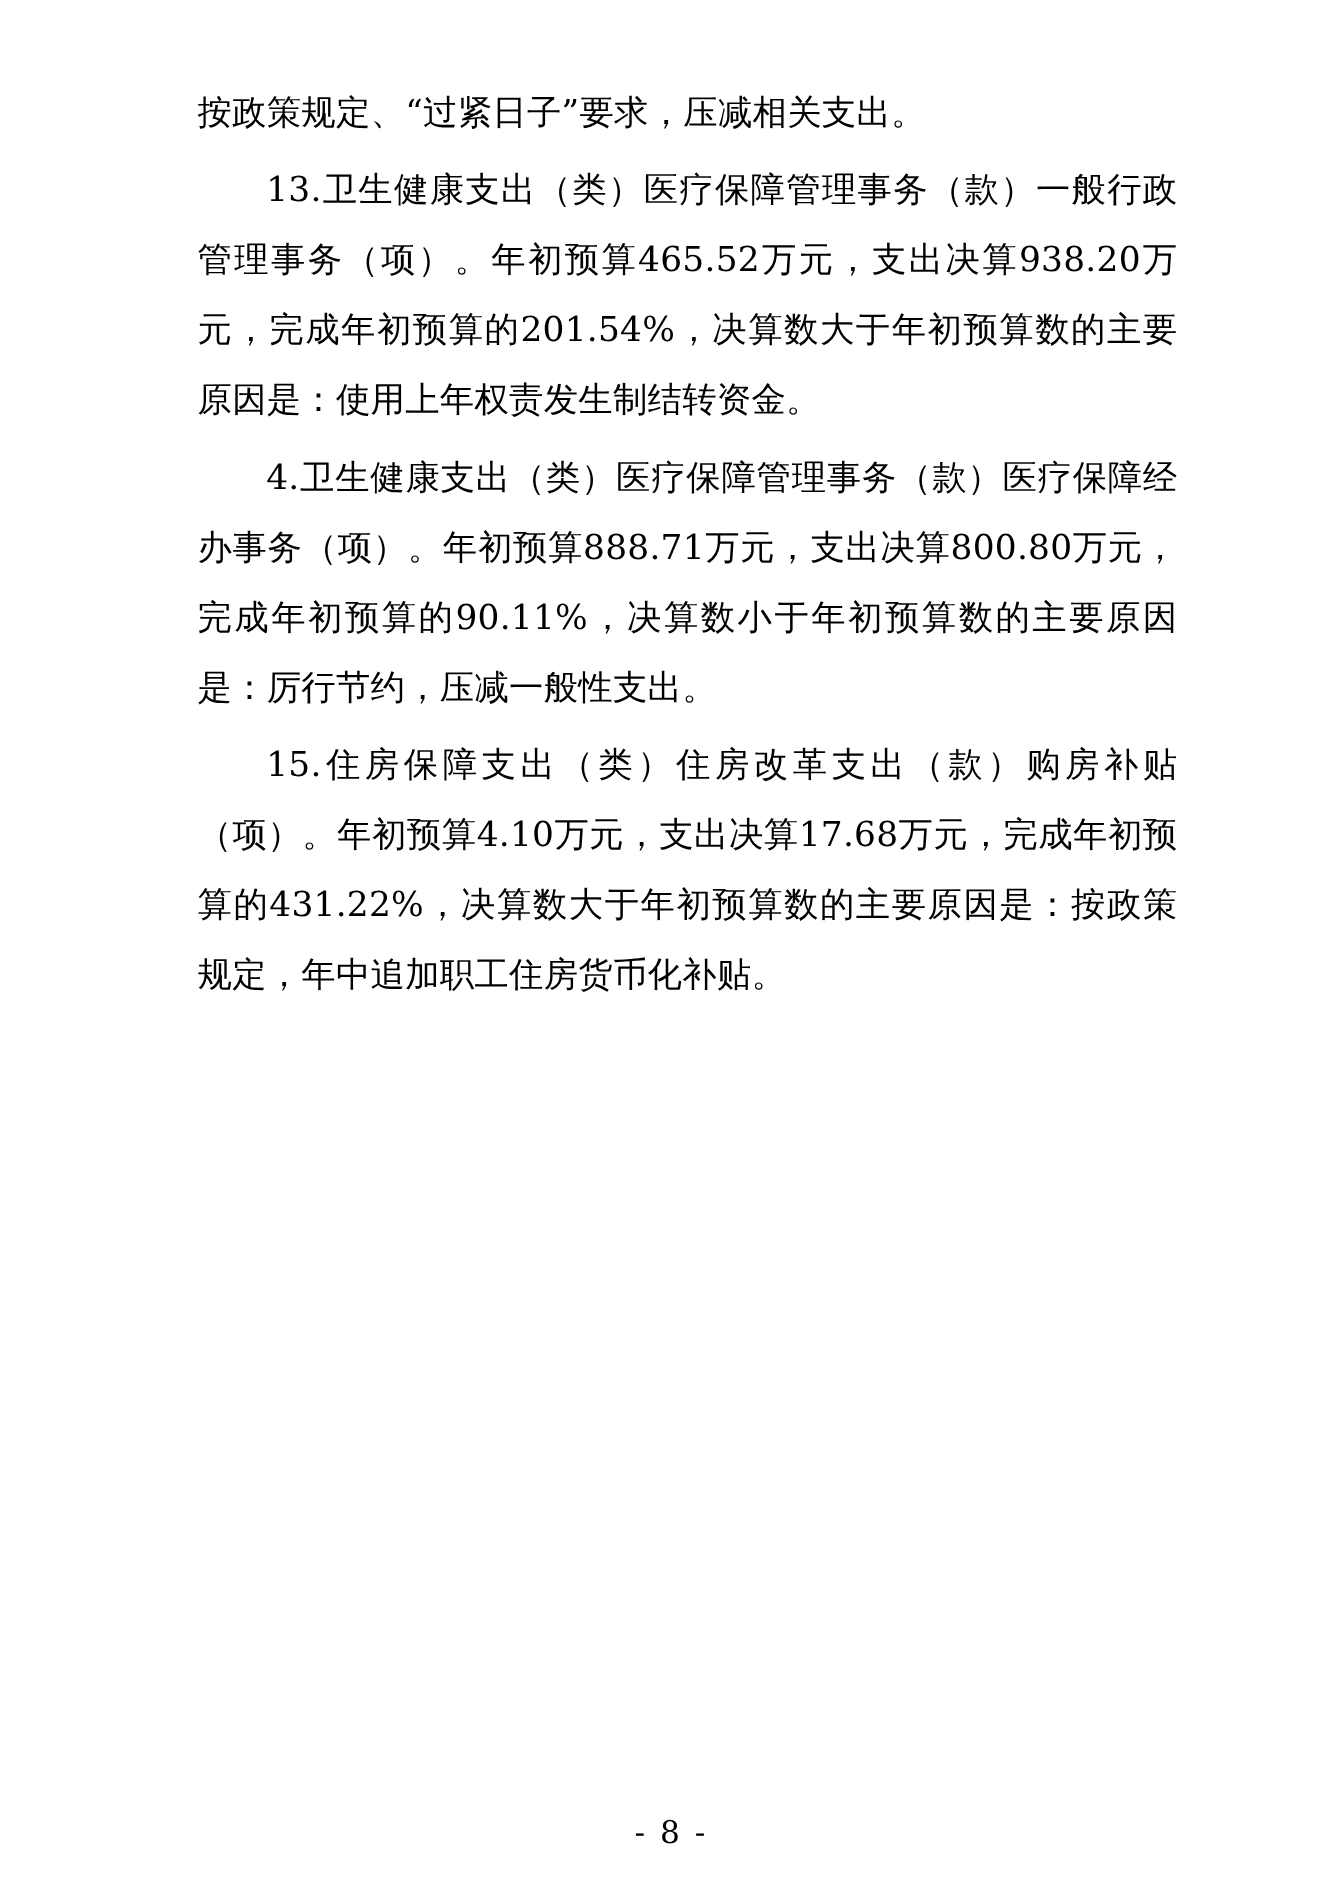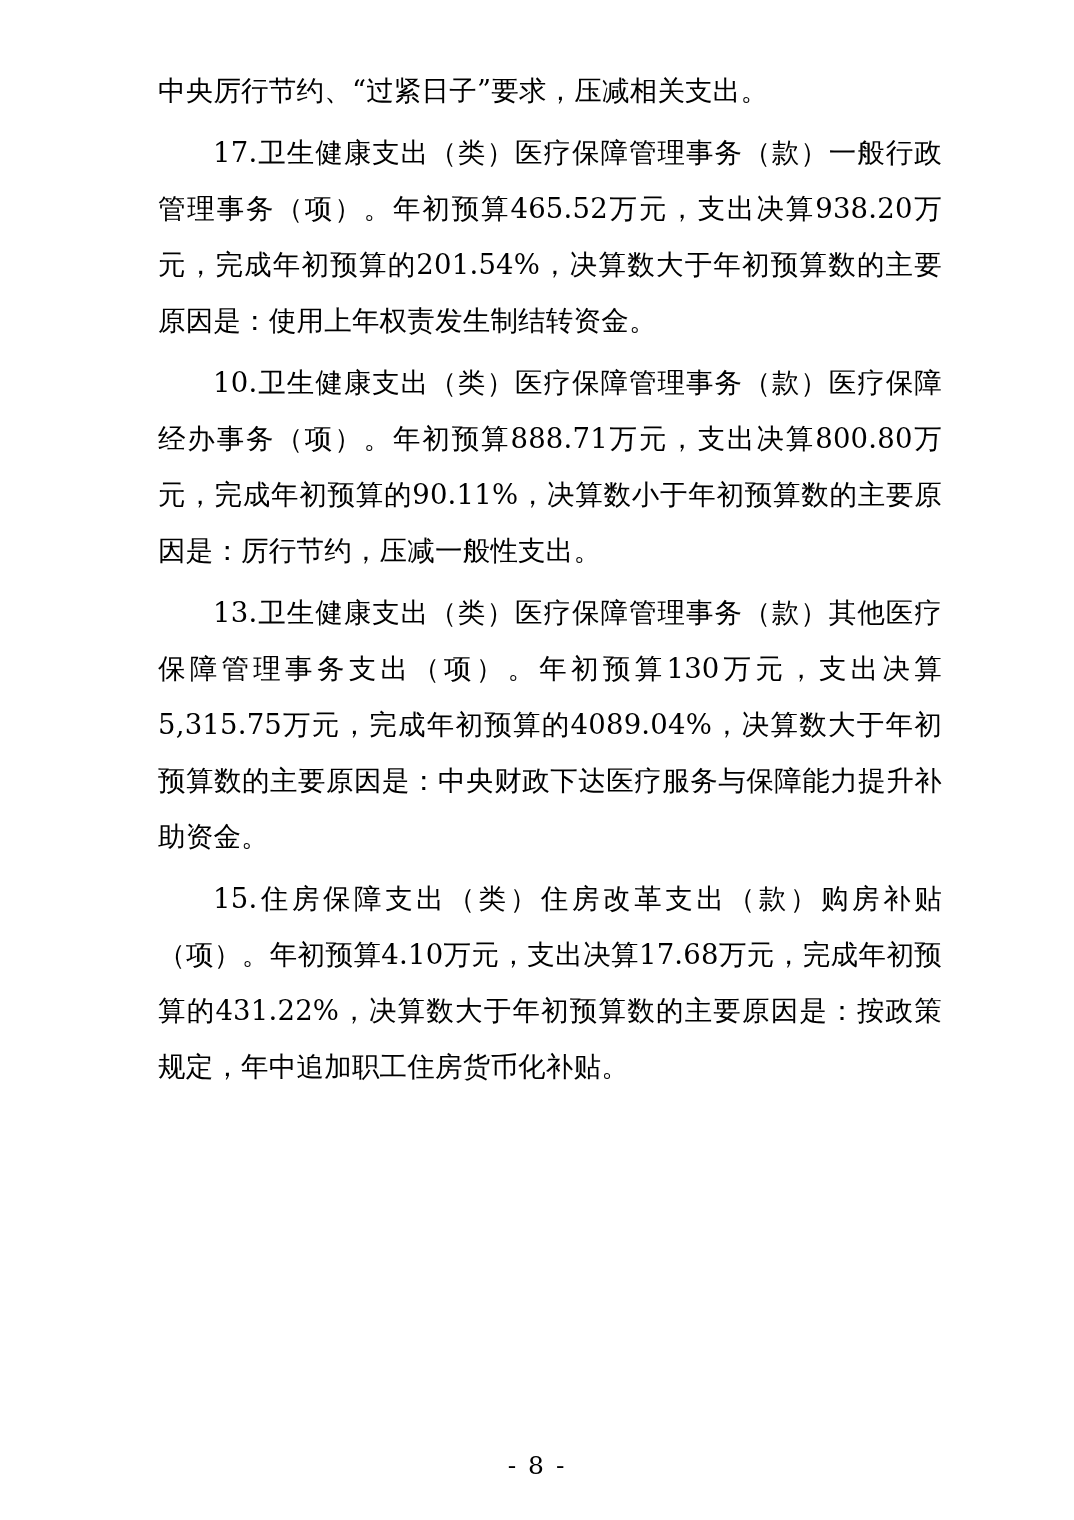--- a/index.html
+++ b/index.html
@@ -45,20 +45,19 @@
     font-size: 25px;
     font-family: "DejaVu Serif", "Liberation Serif", serif;
     letter-spacing: 2px;
   }
 </style>
 </head>
 <body>
 
 <div class="page">
   <div class="doc-body">
-    <p class="para">中央厉行节约、“过紧日子”要求，压减相关支出。</p>
-    <p class="para indent">17.卫生健康支出（类）医疗保障管理事务（款）一般行政管理事务（项）。年初预算465.52万元，支出决算938.20万元，完成年初预算的201.54%，决算数大于年初预算数的主要原因是：使用上年权责发生制结转资金。</p>
-    <p class="para indent">10.卫生健康支出（类）医疗保障管理事务（款）医疗保障经办事务（项）。年初预算888.71万元，支出决算800.80万元，完成年初预算的90.11%，决算数小于年初预算数的主要原因是：厉行节约，压减一般性支出。</p>
-    <p class="para indent">13.卫生健康支出（类）医疗保障管理事务（款）其他医疗保障管理事务支出（项）。年初预算130万元，支出决算5,315.75万元，完成年初预算的4089.04%，决算数大于年初预算数的主要原因是：中央财政下达医疗服务与保障能力提升补助资金。</p>
+    <p class="para">按政策规定、“过紧日子”要求，压减相关支出。</p>
+    <p class="para indent">13.卫生健康支出（类）医疗保障管理事务（款）一般行政管理事务（项）。年初预算465.52万元，支出决算938.20万元，完成年初预算的201.54%，决算数大于年初预算数的主要原因是：使用上年权责发生制结转资金。</p>
+    <p class="para indent">4.卫生健康支出（类）医疗保障管理事务（款）医疗保障经办事务（项）。年初预算888.71万元，支出决算800.80万元，完成年初预算的90.11%，决算数小于年初预算数的主要原因是：厉行节约，压减一般性支出。</p>
     <p class="para indent">15.住房保障支出（类）住房改革支出（款）购房补贴（项）。年初预算4.10万元，支出决算17.68万元，完成年初预算的431.22%，决算数大于年初预算数的主要原因是：按政策规定，年中追加职工住房货币化补贴。</p>
   </div>
   <div class="page-number">- 8 -</div>
 </div>
 
 </body></html>

